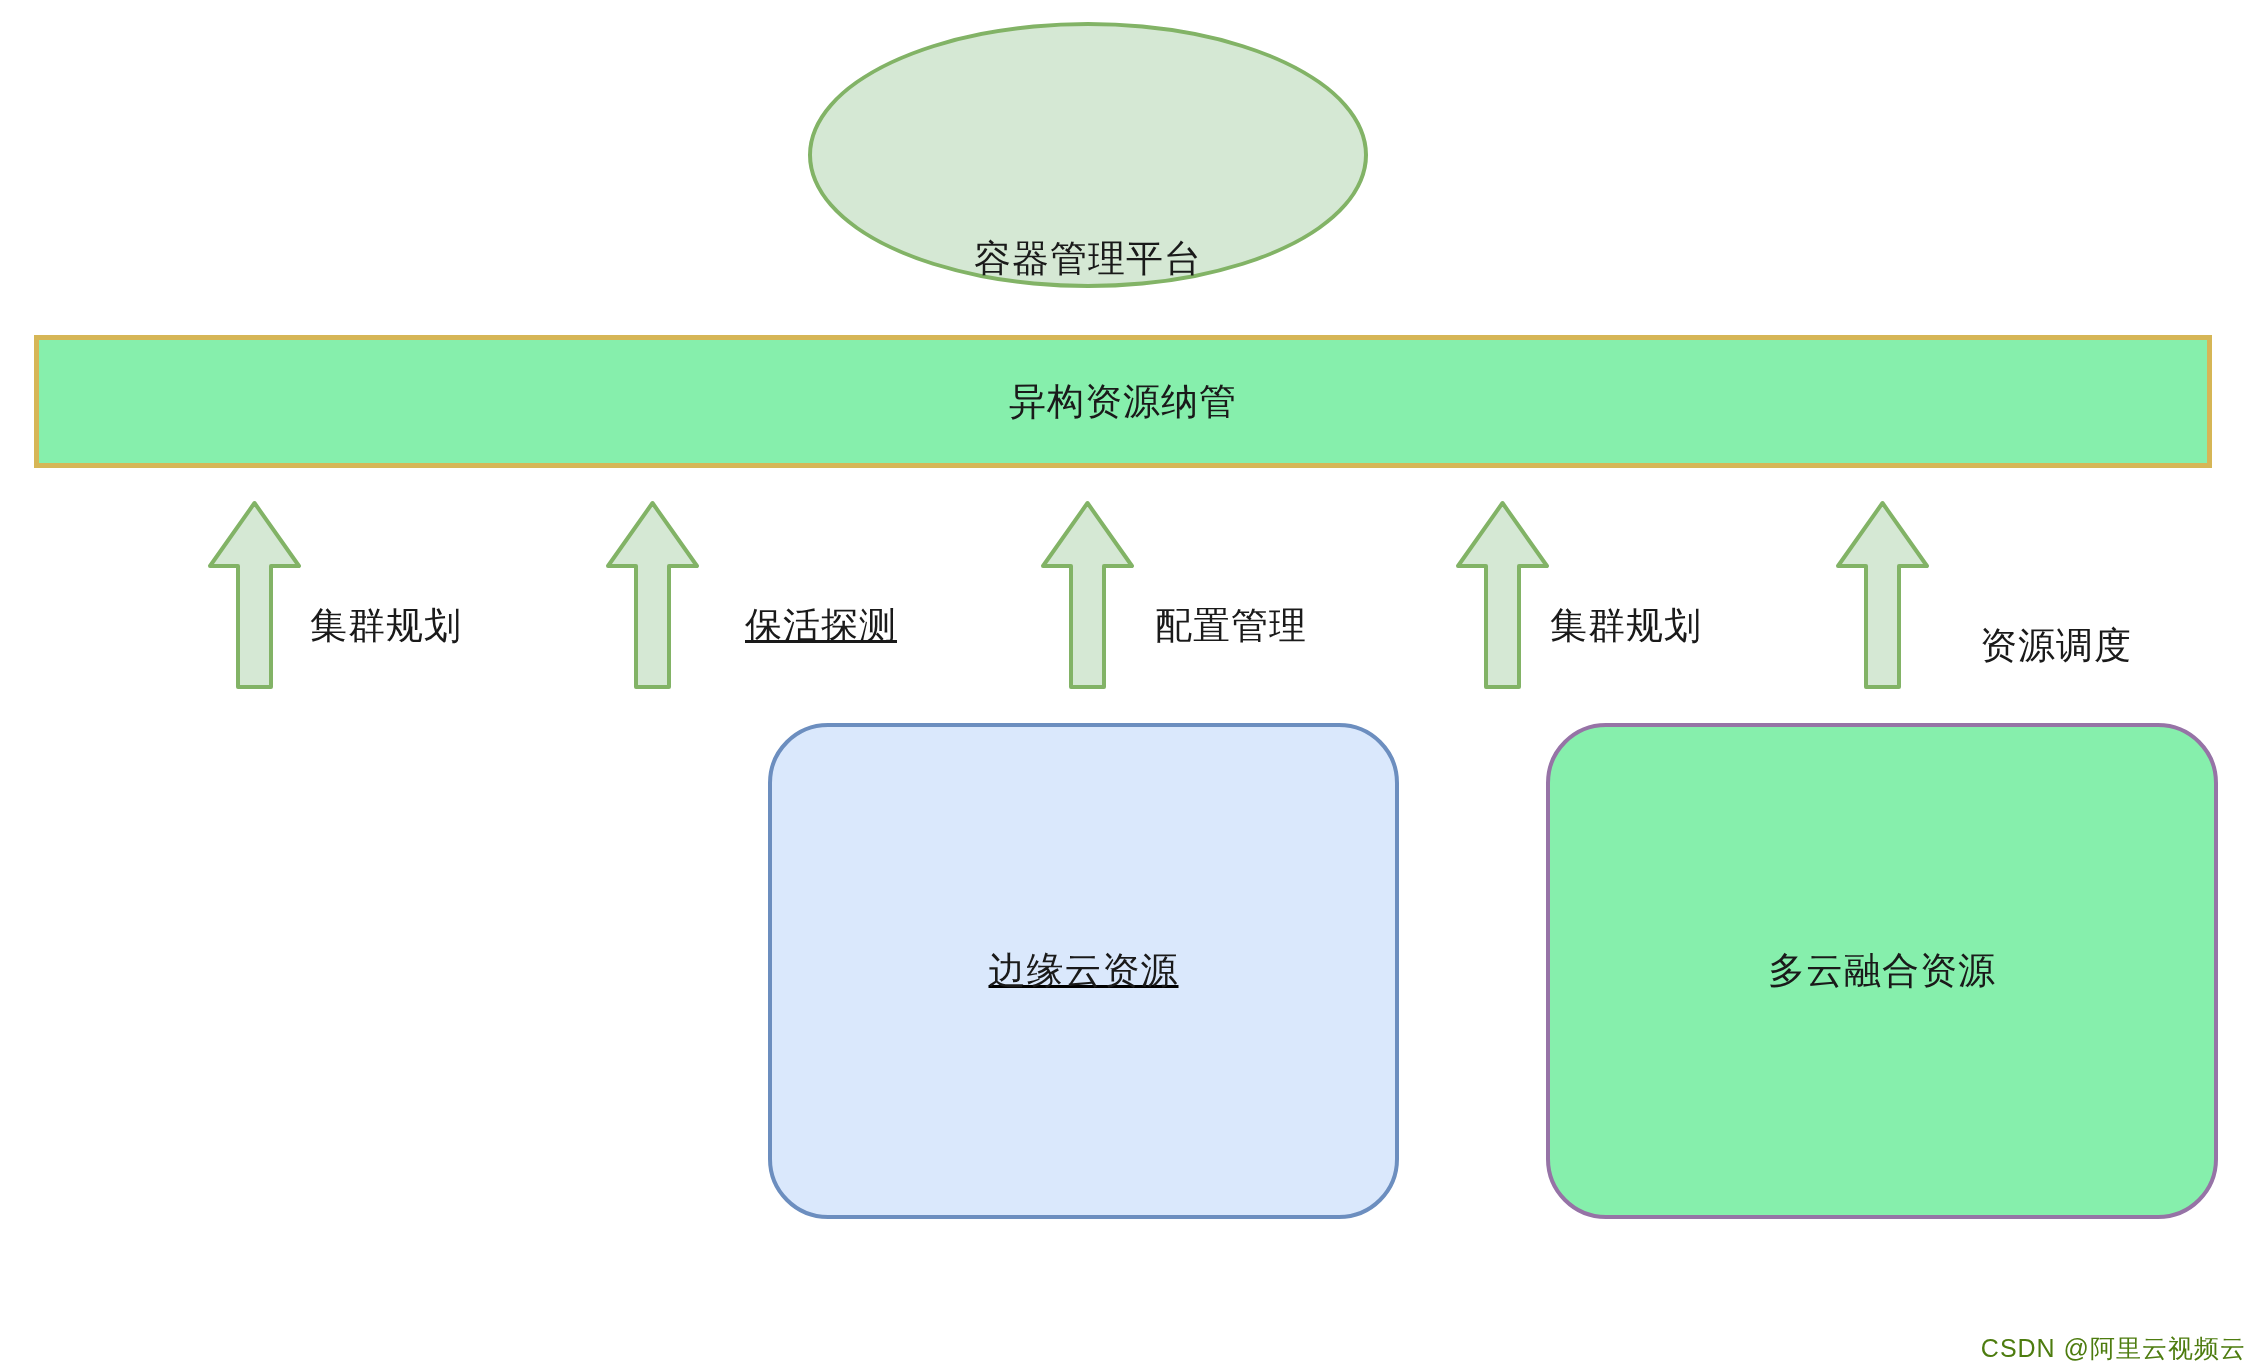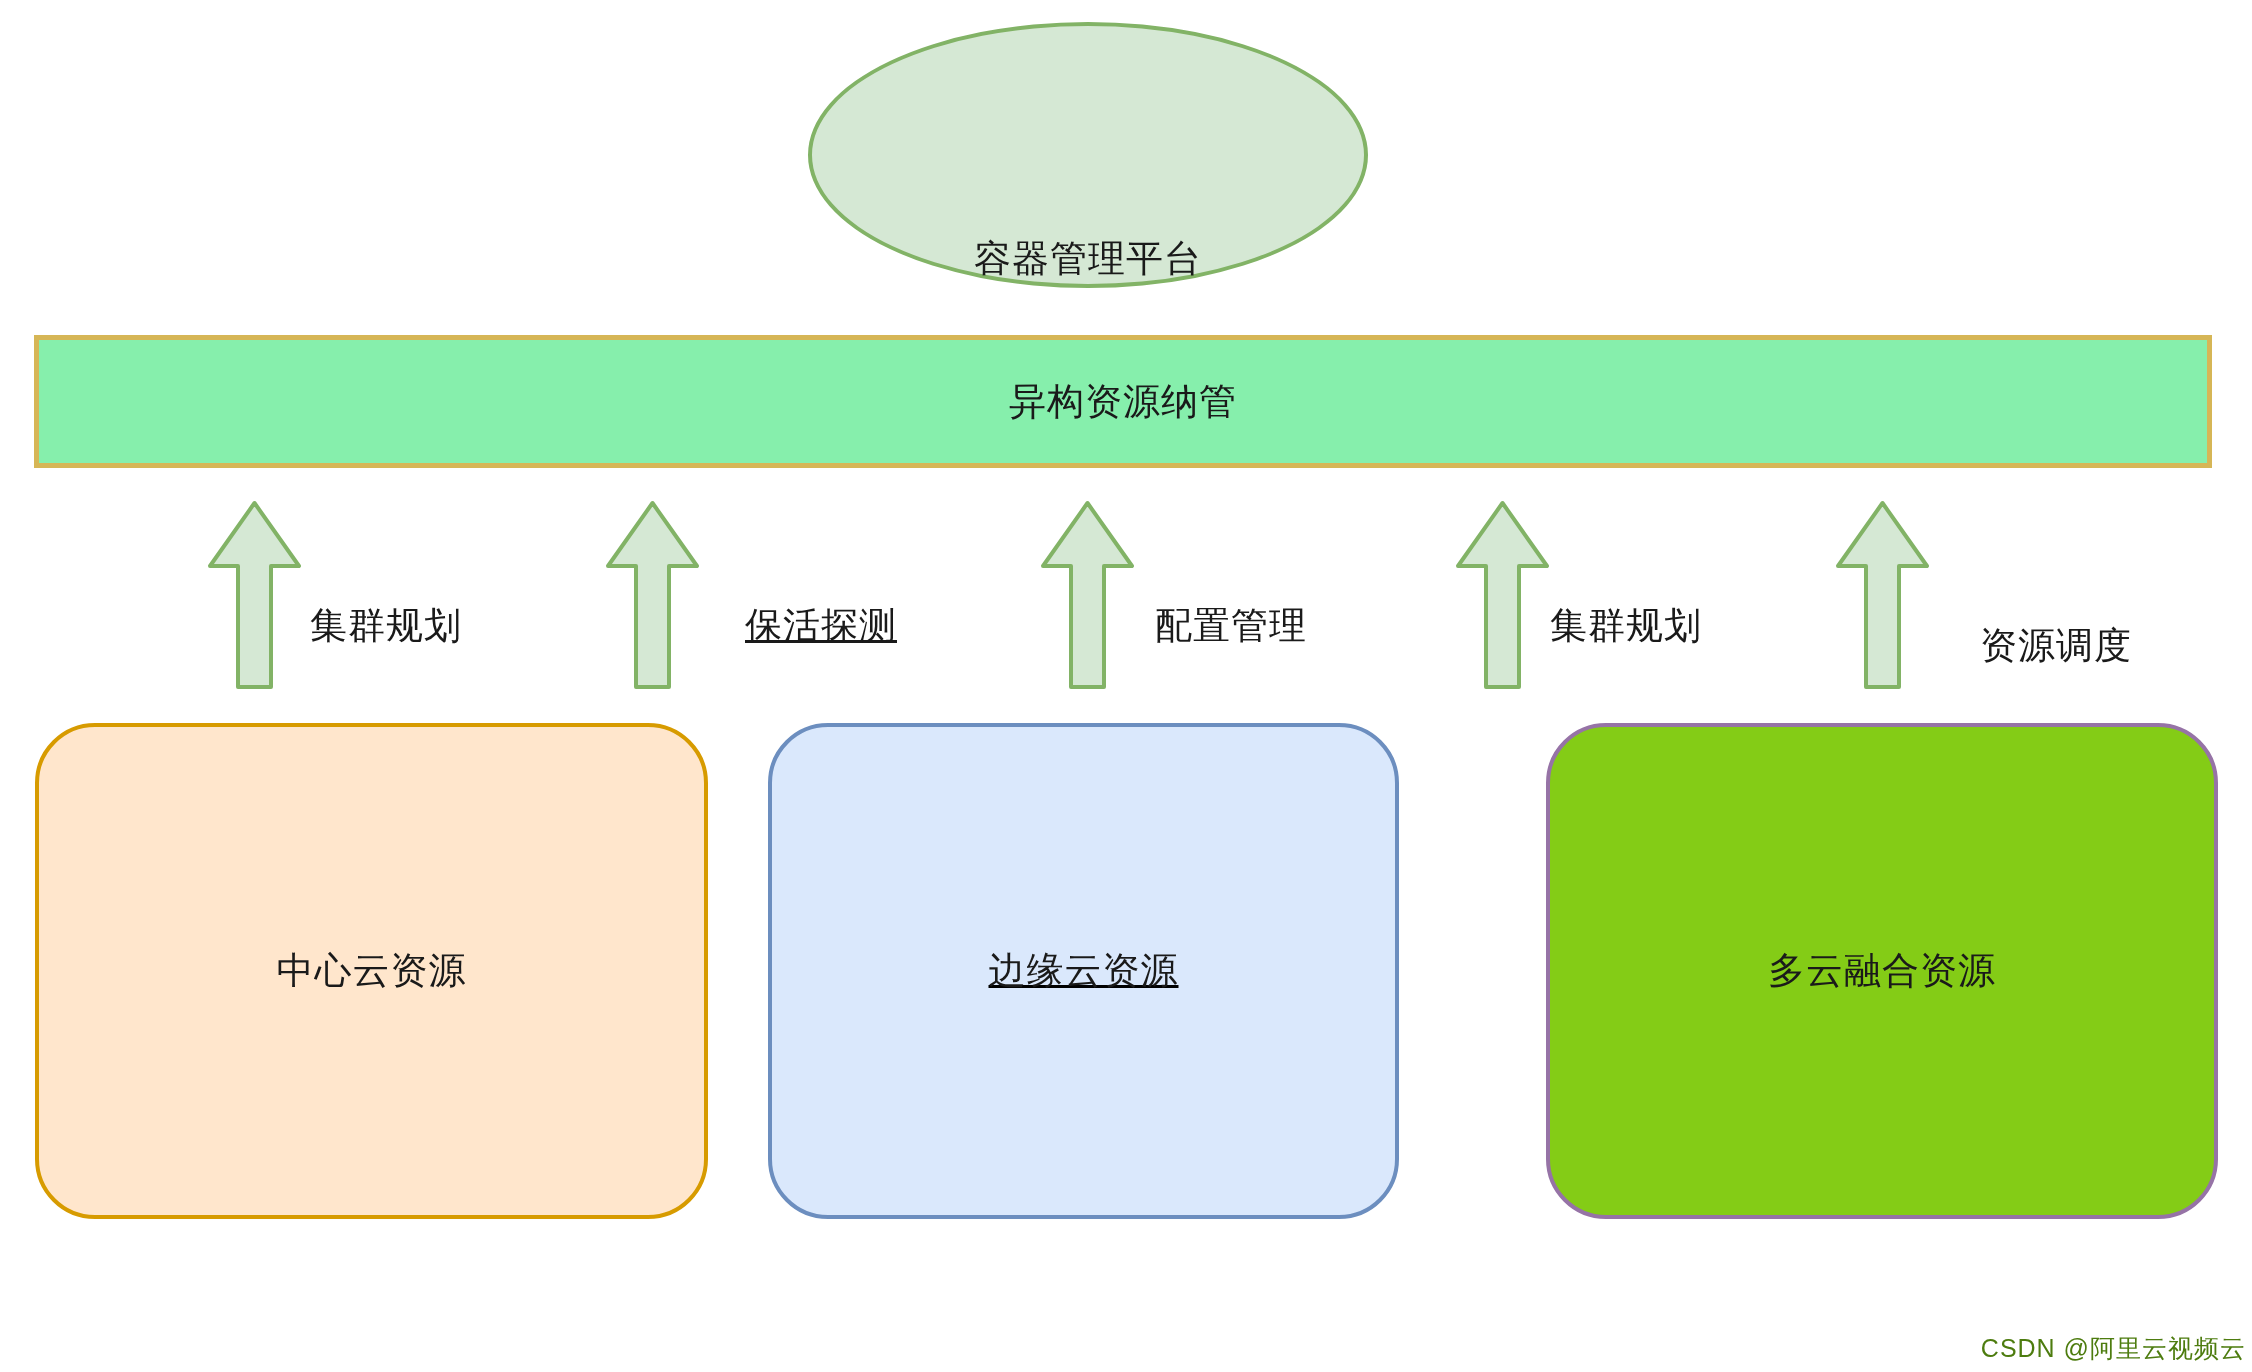--- a/index.html
+++ b/index.html
@@ -99,25 +99,22 @@
   <svg class="arrow a4" viewBox="0 0 95 190">
     <polygon points="47.5,3 92,66 64,66 64,187 31,187 31,66 3,66" stroke-width="4" stroke-linejoin="round" fill="#D5E8D4" stroke="#82B366"></polygon>
   </svg>
 
   <span class="node-label cap-label c0">集群规划</span>
   <span class="node-label cap-label c1">保活探测</span>
   <span class="node-label cap-label c2">配置管理</span>
   <span class="node-label cap-label c3">集群规划</span>
   <span class="node-label cap-label c4">资源调度</span>
 
-  <div class="box b0" style="background-color: rgb(255, 230, 204); border-color: rgb(215, 155, 0);">
-    <span class="node-label">中心云资源</span>
-  </div>
   <div class="box b1" style="background-color: rgb(218, 232, 252); border-color: rgb(108, 142, 191);">
     <span class="node-label">边缘云资源</span>
   </div>
-  <div class="box b2" style="background-color: #84cc16; border-color: rgb(150, 115, 166);">
+  <div class="box b2" style="background-color: #86efac; border-color: rgb(150, 115, 166);">
     <span class="node-label">多云融合资源</span>
   </div>
 
   <div class="watermark">CSDN @阿里云视频云</div>
 
 </div>
 
 </body></html>

